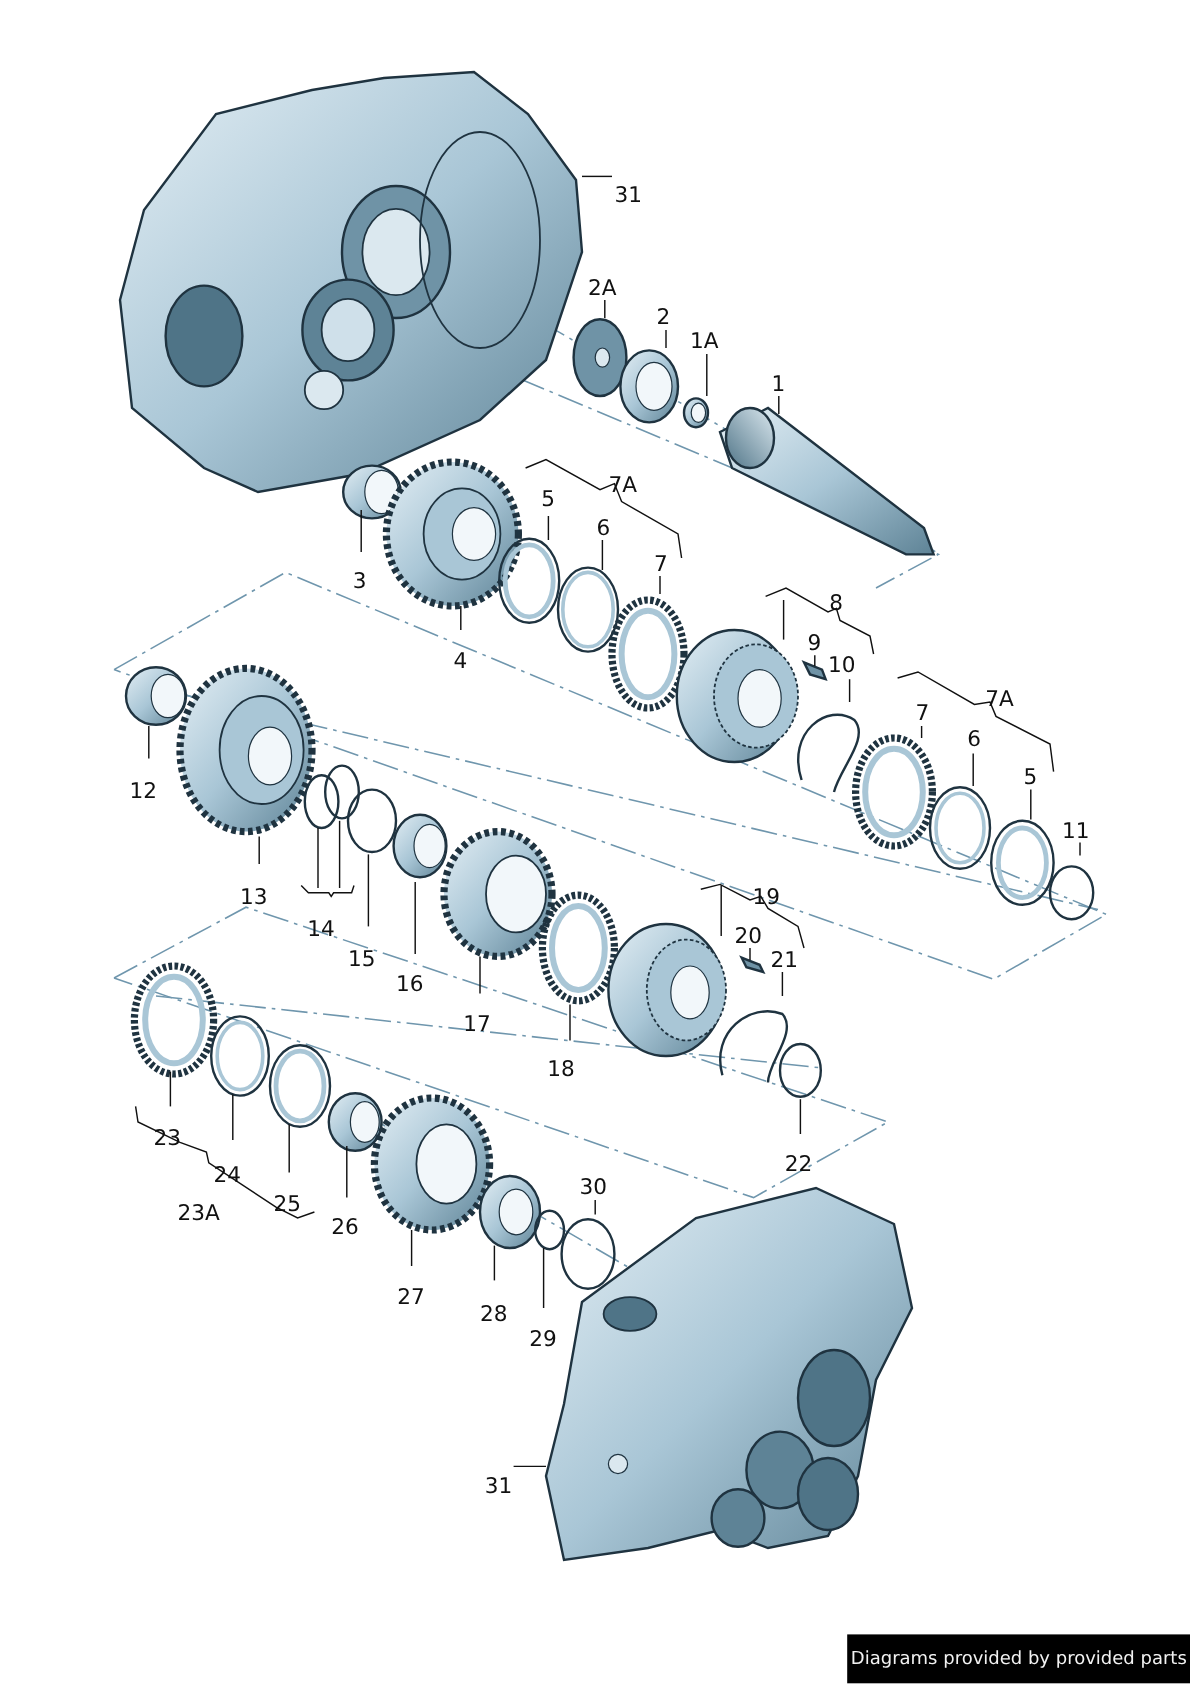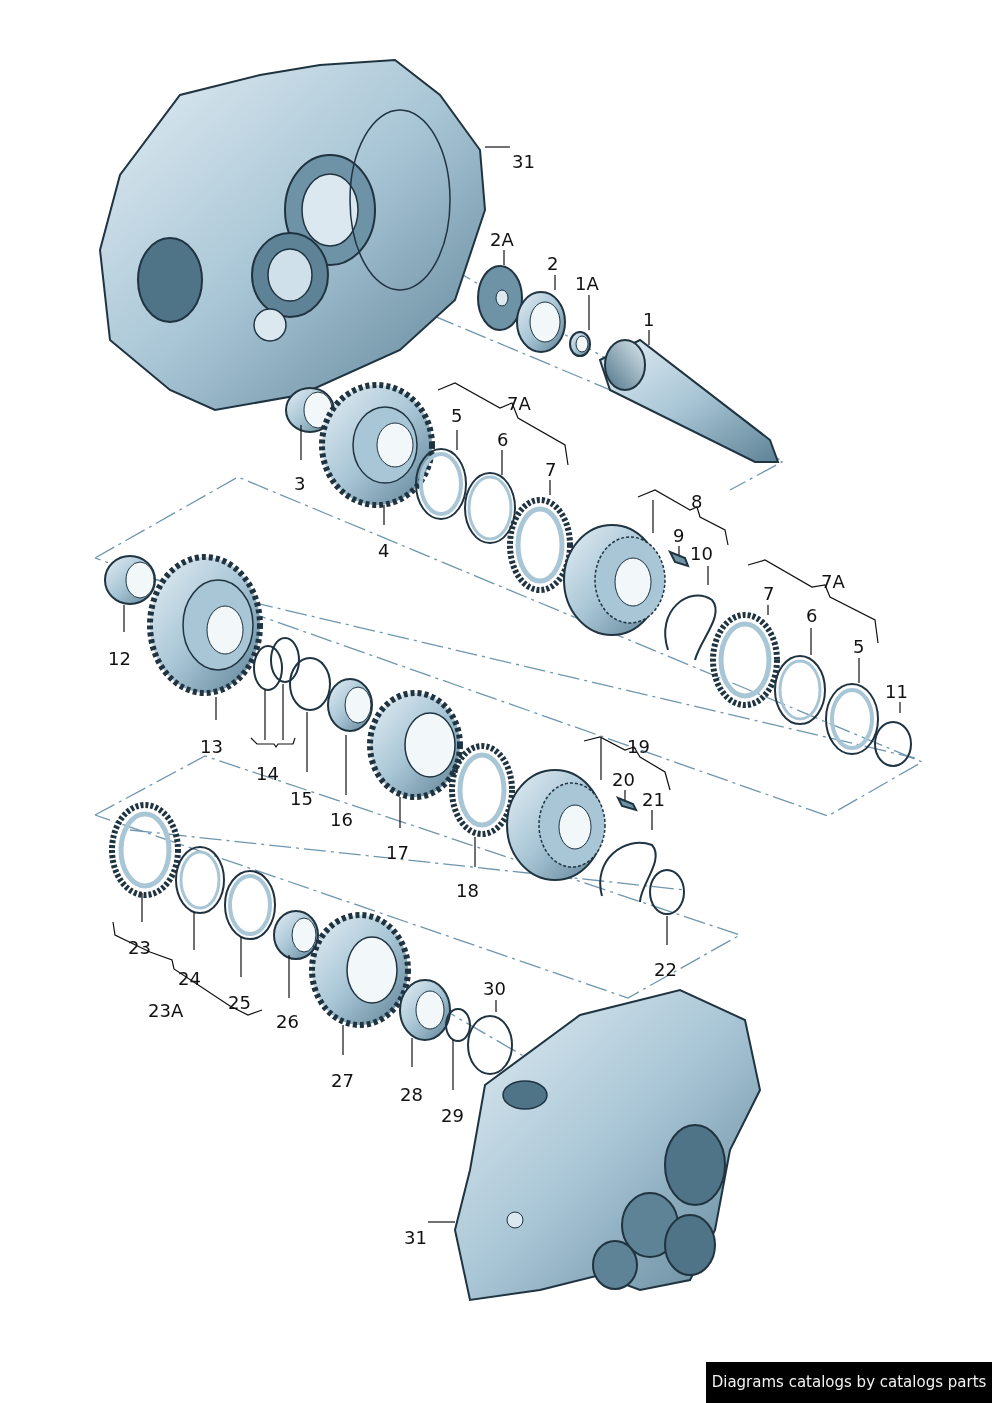--- a/index.html
+++ b/index.html
@@ -291,13 +291,13 @@
       <text x="148" y="1017" class="lbl">23A</text>
       <text x="276" y="1028" class="lbl">26</text>
       <text x="331" y="1087" class="lbl">27</text>
       <text x="400" y="1101" class="lbl">28</text>
       <text x="441" y="1122" class="lbl">29</text>
       <text x="483" y="995" class="lbl">30</text>
       <text x="404" y="1244" class="lbl">31</text>
     </g>
 </svg>
 
-<div class="credit">Diagrams catalogs by catalogs parts</div>
+<div class="credit">Diagrams provided by provided parts</div>
 
 </body></html>

